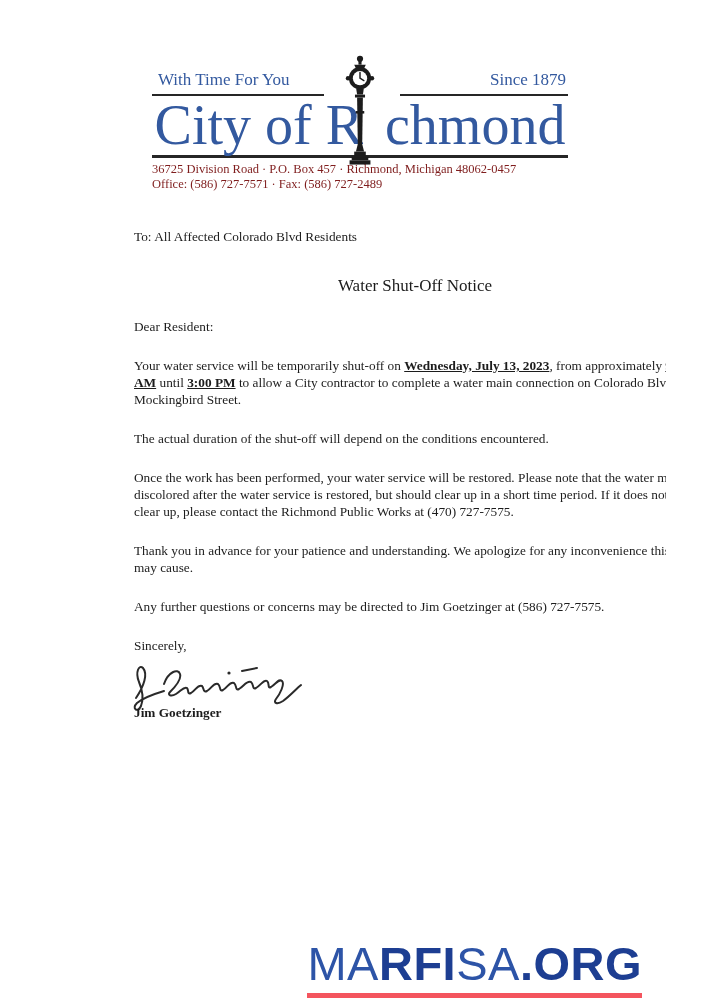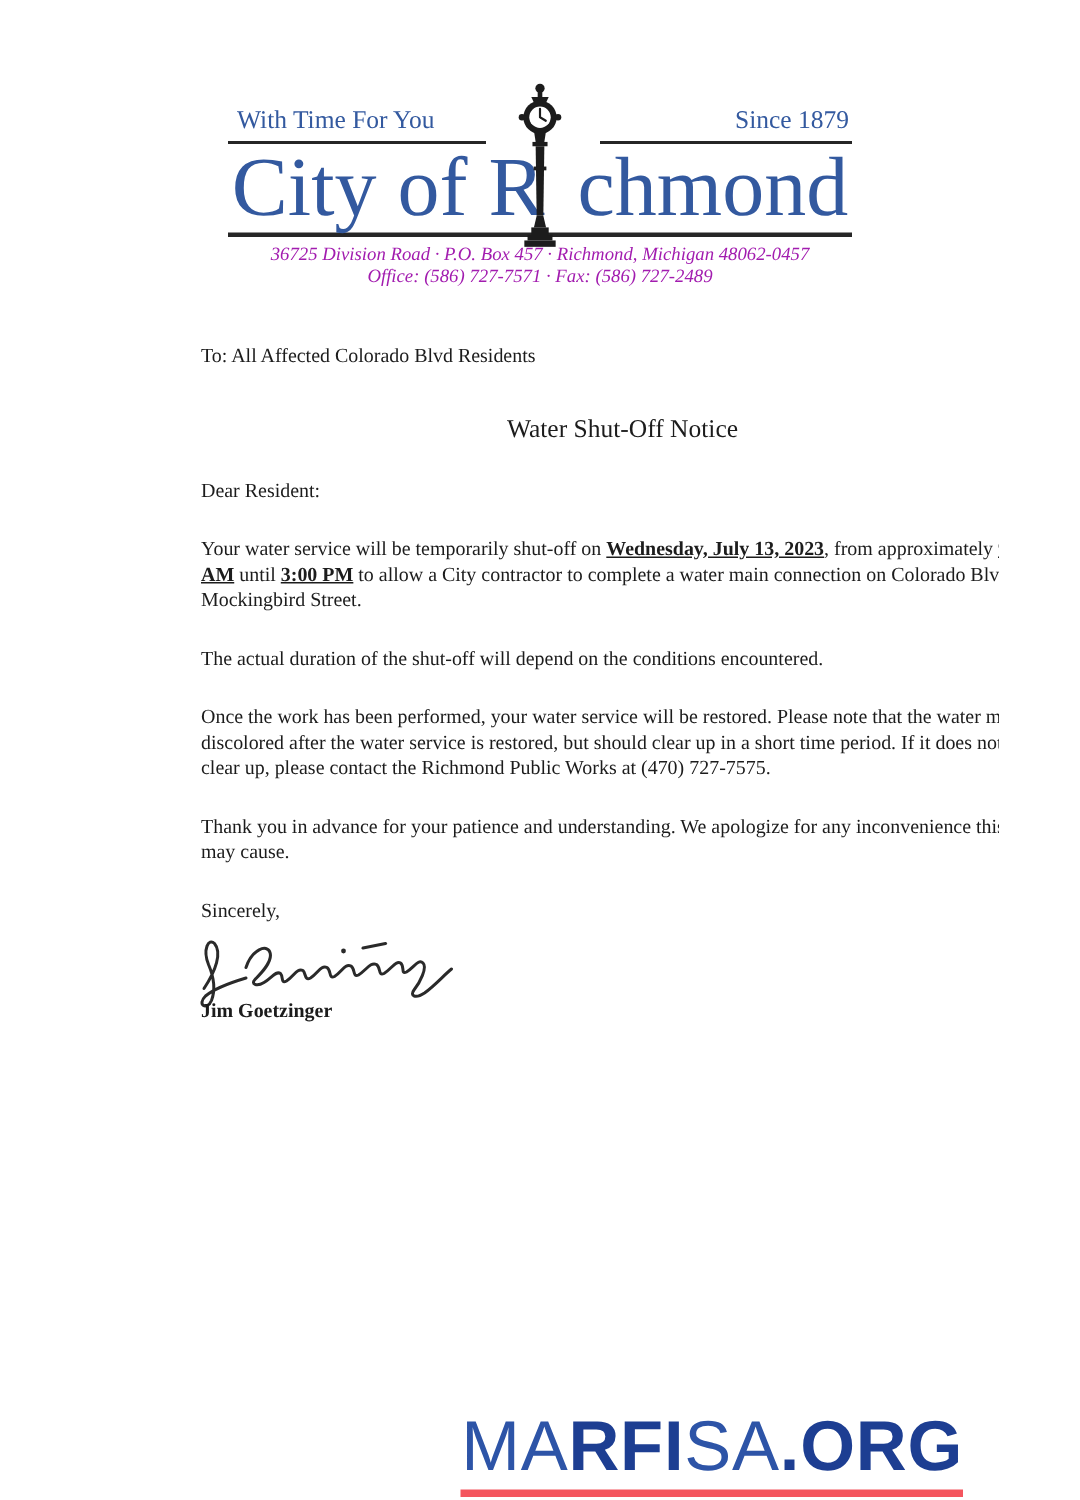--- a/index.html
+++ b/index.html
@@ -51,25 +51,23 @@
     position: absolute;
     left: 50%;
     top: -15px;
     transform: translateX(-50%);
     height: 114px;
     width: 30px;
   }
 
   .lh-address {
     margin-top: 4px;
-    text-align: center;
     font-size: 12.5px;
     line-height: 1.18;
-    color: #a21caf;
-    font-style: italic;
+    color: #7f1d1d;
   }
 
   
   .letter-body {
     margin: 36px 0 0 80px;
     width: 562px;
     font-size: 13.3px;
     line-height: 17px;
   }
   .letter-body p { margin: 0 0 22px 0; }
@@ -152,20 +150,21 @@
     <p>Dear Resident:</p>
 
     <p><span>Your water service will be temporarily shut-off on </span><span class="bu">Wednesday, July 13, 2023</span><span>, from approximately </span><span class="bu">9:00 AM</span><span> until </span><span class="bu">3:00 PM</span><span> to allow a City contractor to complete a water main connection on Colorado Blvd at Mockingbird Street.</span></p>
 
     <p>The actual duration of the shut-off will depend on the conditions encountered.</p>
 
     <p>Once the work has been performed, your water service will be restored. Please note that the water may be discolored after the water service is restored, but should clear up in a short time period. If it does not clear up, please contact the Richmond Public Works at (470) 727-7575.</p>
 
     <p>Thank you in advance for your patience and understanding. We apologize for any inconvenience this may cause.</p>
 
+    <p>Any further questions or concerns may be directed to Jim Goetzinger at (586) 727-7575.</p>
 
     <p class="closing">Sincerely,</p>
 
     <svg class="signature-svg" width="178" height="58" viewBox="0 0 178 58" xmlns="http://www.w3.org/2000/svg" aria-hidden="true">
       <g fill="none" stroke="#2a2a2a" stroke-width="2" stroke-linecap="round" stroke-linejoin="round">
         <path d="M6 40 C14 28 18 16 13 10 C9 6 5 14 9 24 C12 31 14 40 11 48 C8 55 1 51 7 45 C13 40 24 36 34 33"></path>
         <path d="M34 26 C38 14 48 10 50 16 C52 22 44 30 40 34 C37 37 41 39 46 36 C51 33 54 28 57 30 C59 32 57 37 61 35 C66 32 68 26 72 28 C74 30 73 35 77 33 C82 30 84 24 88 26 C91 28 89 34 93 32 C98 29 100 23 104 25 C107 27 105 33 109 31 C114 28 117 22 121 24 C124 26 122 32 126 30 C131 27 134 21 137 23 C140 25 137 31 141 29 C146 26 149 20 152 23 C155 26 150 36 146 41 C143 45 147 47 153 43 C160 38 166 31 171 27"></path>
         <path d="M112 13 L127 10"></path>
       </g>
       <circle cx="99" cy="15" r="1.6" fill="#2a2a2a"></circle>

